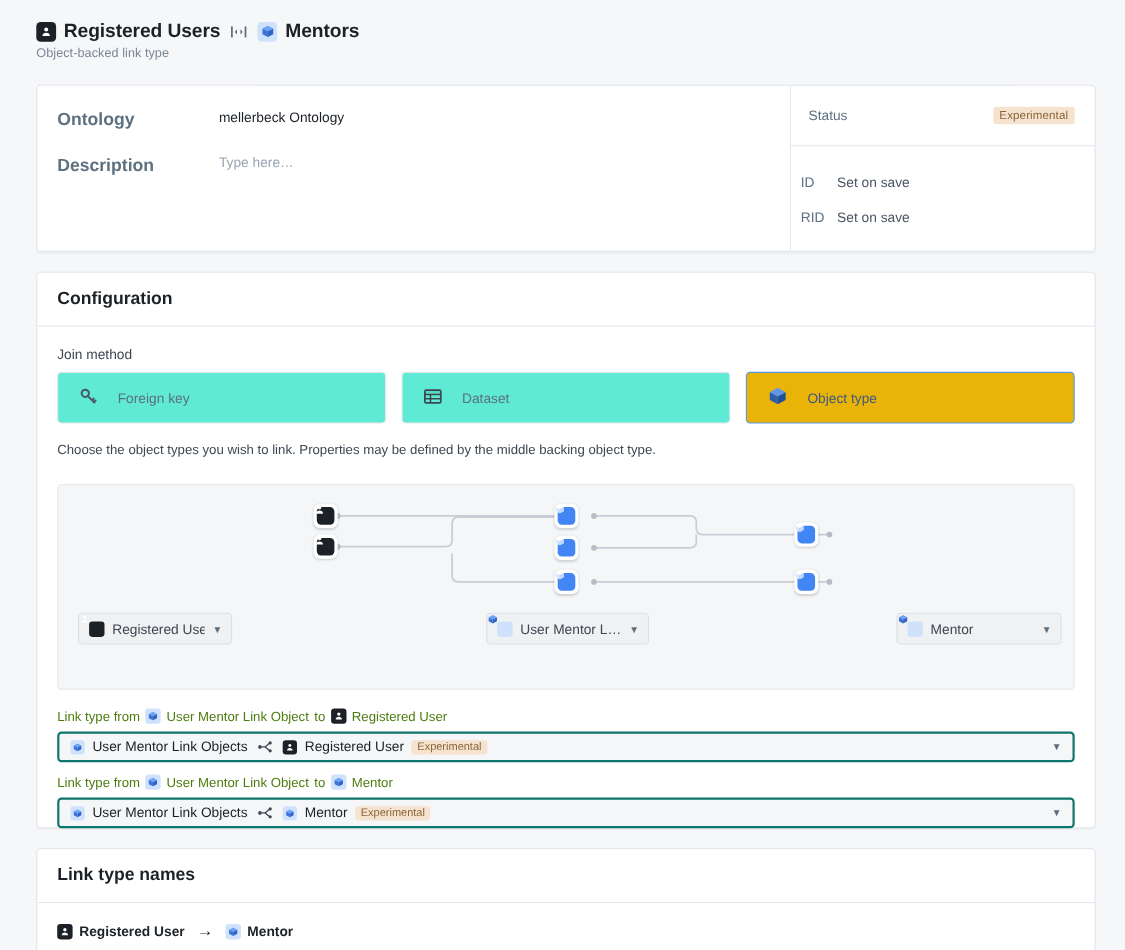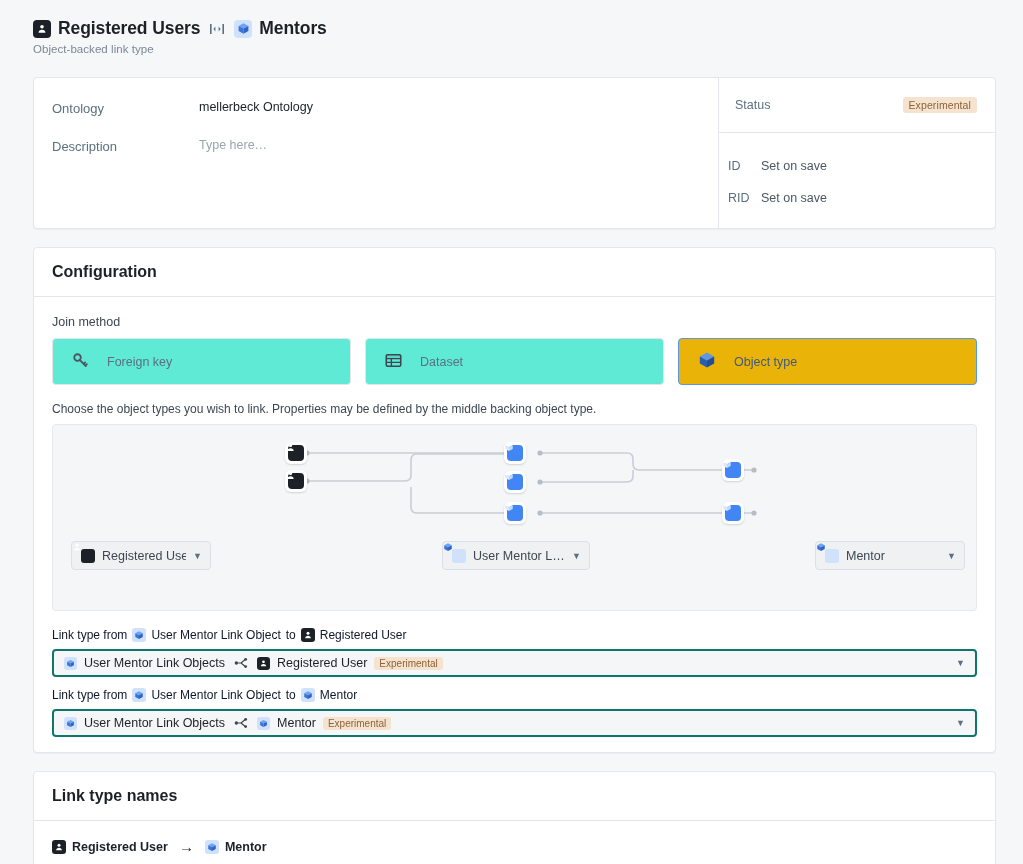--- a/index.html
+++ b/index.html
@@ -54,21 +54,21 @@
   .info-card {
     position: absolute; left: 33px; top: 77px;
     width: 963px; height: 152px;
     display: flex;
   }
   .info-left { flex: 0 0 684px; padding: 22px 0 0 18px; }
   .info-right { flex: 1; border-left: 1px solid #e3e6ea; }
 
   .field-row { display: flex; align-items: flex-start; margin-bottom: 22px; }
   .field-label {
-    width: 147px; font-size: 13px; color: #5c7080; padding-top: 1px;
+    width: 147px; font-size: 16px; color: #5c7080; padding-top: 1px; font-weight: bold;
   }
   .field-value { font-size: 12.5px; color: #1c2127; }
   .field-value.placeholder { color: #9aa5b1; }
 
   .status-row {
     height: 55px; display: flex; align-items: center;
     padding: 0 18px 0 16px; border-bottom: 1px solid #e3e6ea;
     justify-content: space-between;
   }
   .status-label { font-size: 12.5px; color: #5c7080; }
@@ -103,21 +103,21 @@
     flex: 1; height: 47px; border-radius: 4px;
     display: flex; align-items: center; padding-left: 19px; gap: 18px;
     background: #5eead4; border: 1px solid #e3e6ea;
     font-size: 12.5px; color: #5c7080; cursor: pointer;
   }
   .join-opt.selected {
     background: #eab308; border: 1.5px solid #5497e8; color: #3d5a80;
   }
 
   .helper-text {
-    font-size: 12px; color: #3d4752; margin: 17px 0 8px 0;
+    font-size: 12px; color: #3d4752; margin: 17px 0 24px 0;
   }
 
   
   .diagram {
     background: #f5f6f8; border: 1px solid #e6e8eb; border-radius: 4px;
     height: 187px; position: relative;
   }
   .diagram svg { position: absolute; left: 0; top: 0; }
 
   .node {
@@ -133,21 +133,21 @@
     display: flex; align-items: center; gap: 7px;
     padding: 0 8px 0 9px; font-size: 12.5px; color: #3d4752;
     cursor: pointer;
   }
   .select-pill .caret { margin-left: auto; color: #5c7080; font-size: 9px; }
   .pill-text { white-space: nowrap; overflow: hidden; }
 
   
   .linktype-block { margin-top: 17px; }
   .linktype-caption {
-    font-size: 12px; color: #0f172a;
+    font-size: 12px; color: #4d7c0f;
     display: flex; align-items: flex-start; gap: 5px; margin-bottom: 7px;
   }
   .linktype-select {
     height: 28px; border-radius: 4px;
     background: #f5f6f8; border: 2px solid #0f766e;
     display: flex; align-items: center; gap: 7px; padding: 0 10px 0 10px;
     font-size: 12.5px; color: #1c2127; cursor: pointer;
   }
   .linktype-select .caret { margin-left: auto; color: #5c7080; font-size: 9px; }
   .fork-icon { color: #3d4752; display: inline-flex; margin: 0 2px; }

